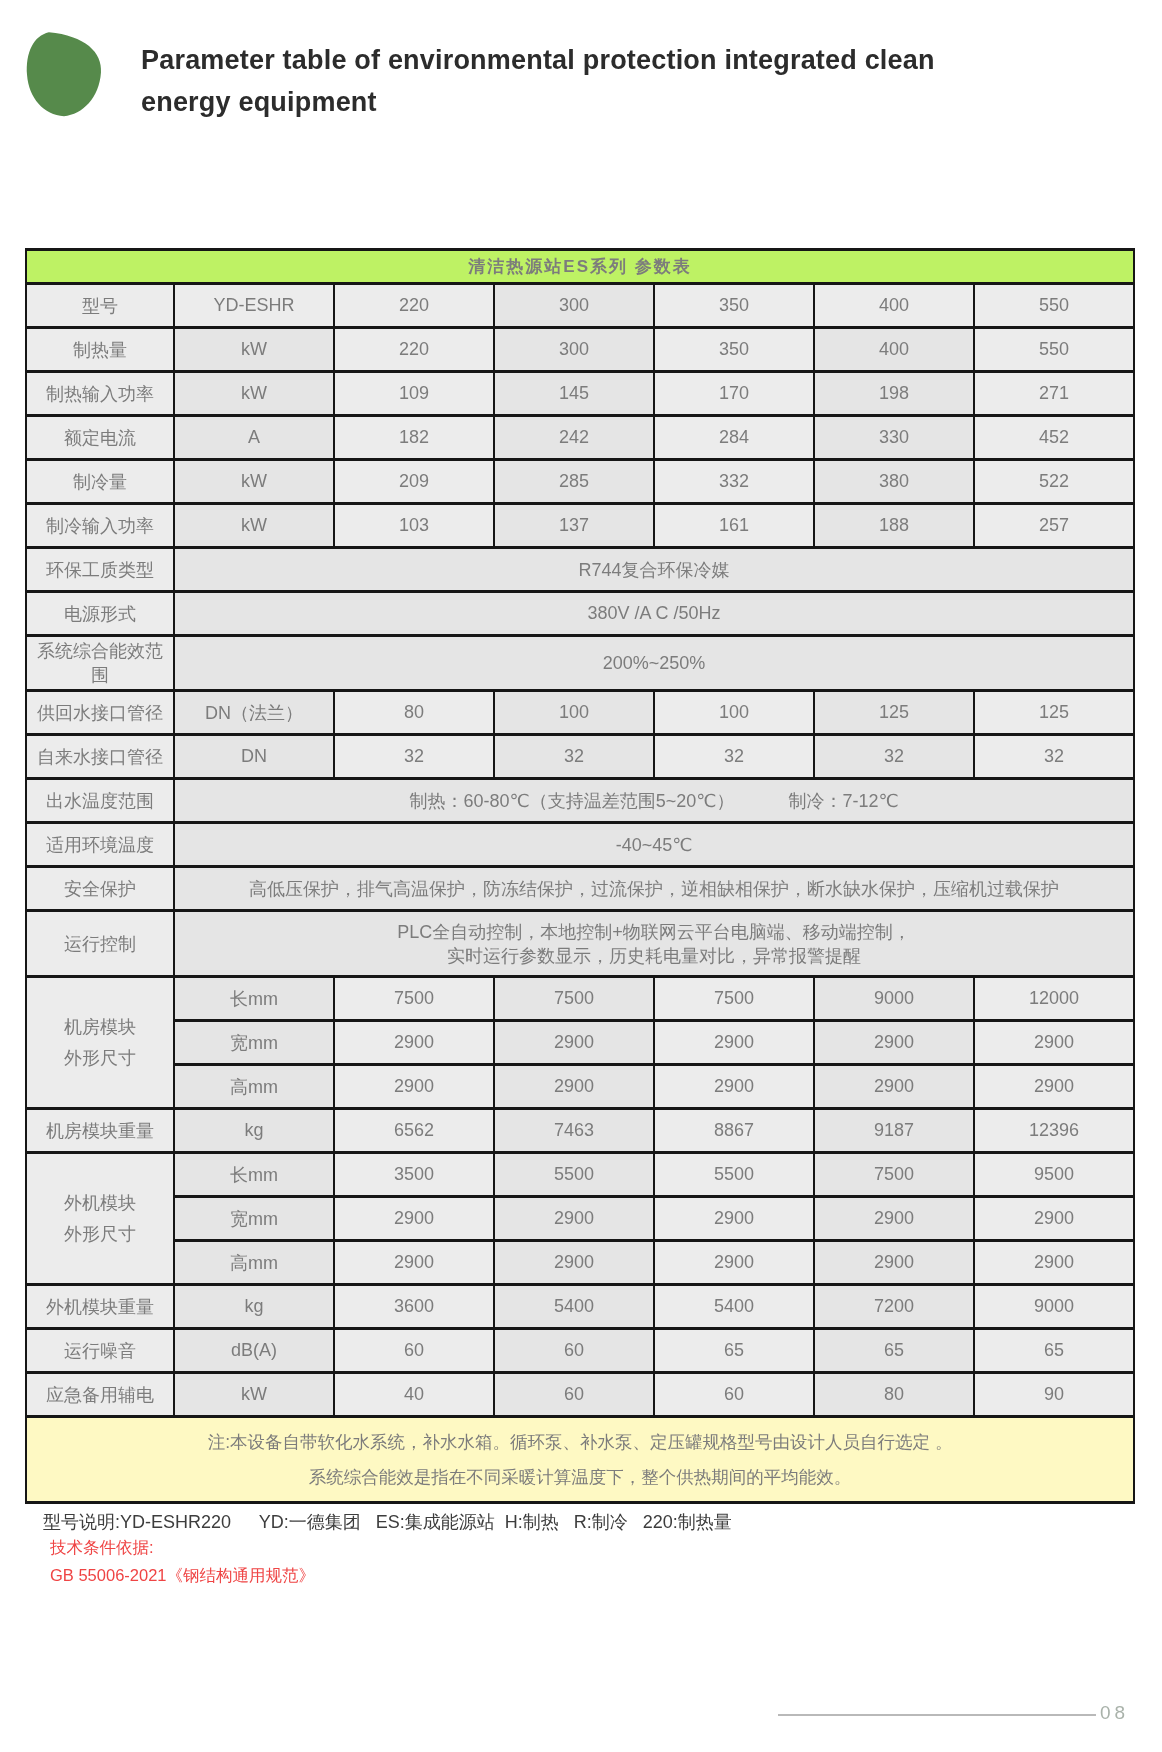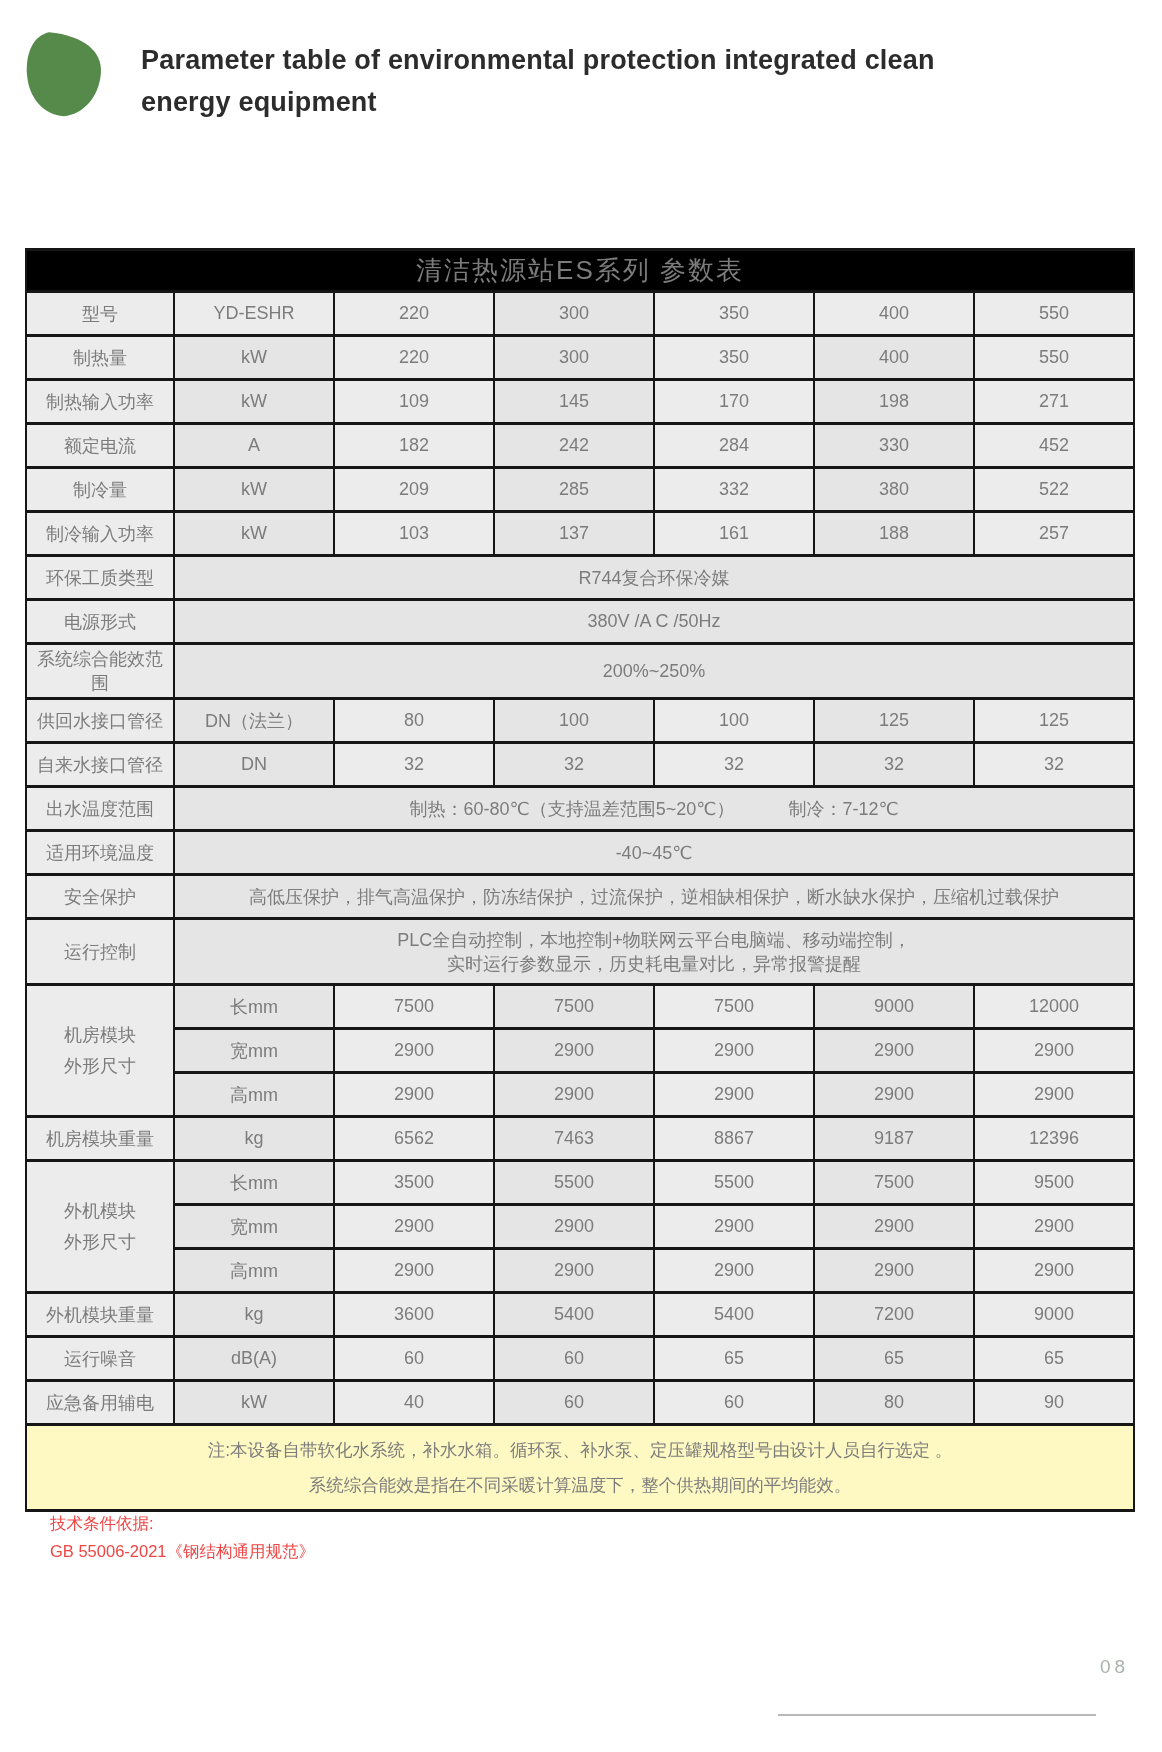--- a/index.html
+++ b/index.html
@@ -36,22 +36,22 @@
     text-align:center; vertical-align:middle;
     padding:2px 6px;
     color:#7c7c7c;
     overflow:hidden;
   }
   tr.r { height:44px; }
   tr.r-title { height:34px; }
   tr.r-tall { height:66px; }
   tr.r-notes { height:86px; }
   td.thead-green {
-    background:#000000; color:#ffffff; font-weight:normal;
-    font-size:26px; letter-spacing:2px;
+    background:#bef264; color:#ffffff; font-weight:bold;
+    font-size:17px; letter-spacing:2px;
   }
   td.g { background:#ececec; }
   td.w { background:#e5e5e5; }
   td.lab { color:#353535; font-size:18px; }
   td.grn { color:#4c9b50; }
   td.merged { color:#6b6b6b; white-space:pre-wrap; }
   td.grouplab { color:#353535; line-height:1.7; }
   td.notes-cell {
     text-align:left; padding:10px 6px 10px 22px;
     color:#474747; font-size:17.5px; line-height:2.0; background:#fef9c3;
@@ -68,21 +68,21 @@
     color:#ef4444; font-size:16.5px; line-height:1.68;
   }
   .tech-basis .tb-line { white-space:pre-wrap; }
 
   
   .footer-line {
     position:absolute; left:778px; top:1714px; width:318px;
     border-top:2px solid #b9b9b9;
   }
   .page-number {
-    position:absolute; left:1100px; top:1656px;
+    position:absolute; left:1100px; top:1702px;
     font-size:19px; letter-spacing:4px; color:#a9b2aa;
   }
 </style>
 </head>
 <body>
 
 <div class="page-header">
   <div class="leaf">
     <svg width="84" height="94" viewBox="0 0 100 110" xmlns="http://www.w3.org/2000/svg">
       <path d="M 32,4 C 75,8 96,28 94,52 C 92,82 72,102 50,104
@@ -303,20 +303,21 @@
           <td class="notes-cell" colspan="7">
             <div>注:本设备自带软化水系统，补水水箱。循环泵、补水泵、定压罐规格型号由设计人员自行选定 。</div>
             <div>系统综合能效是指在不同采暖计算温度下，整个供热期间的平均能效。</div>
           </td>
         </tr>
       </tbody>
   </table>
 </div>
 
 <div class="below">
+  <div class="model-note">型号说明:YD-ESHR220　  YD:一德集团   ES:集成能源站  H:制热   R:制冷   220:制热量</div>
   <div class="tech-basis">
     <div class="tb-line">技术条件依据:</div>
     <div class="tb-line">GB 55006-2021《钢结构通用规范》</div>
   </div>
 </div>
 
 <div class="footer-line"></div>
 <div class="page-number">08</div>
 
 </body></html>

